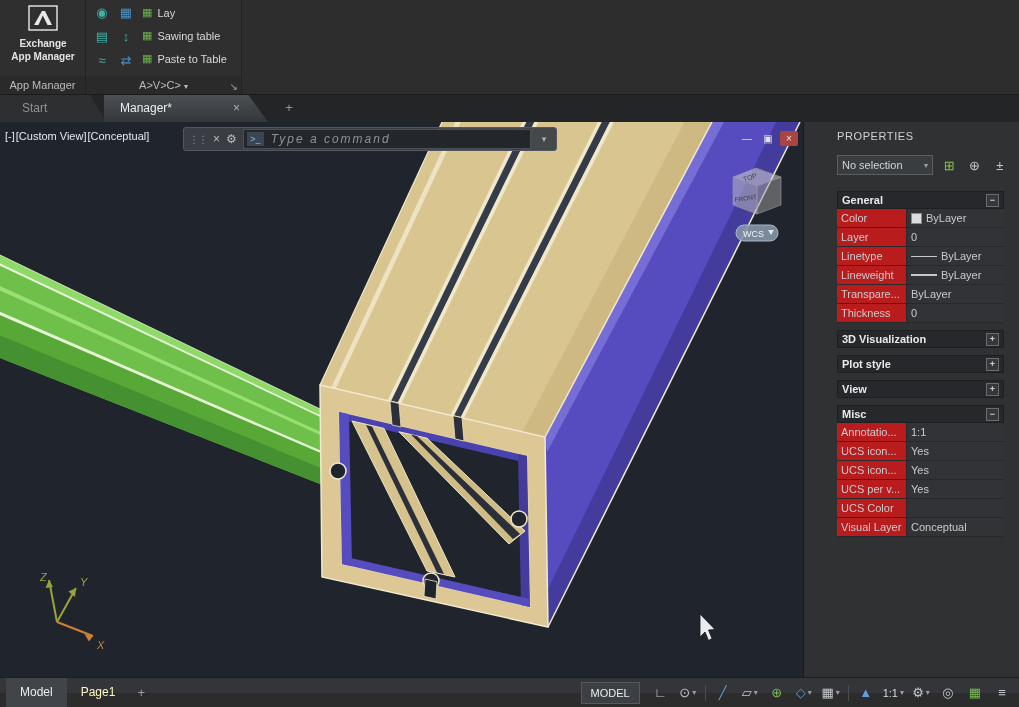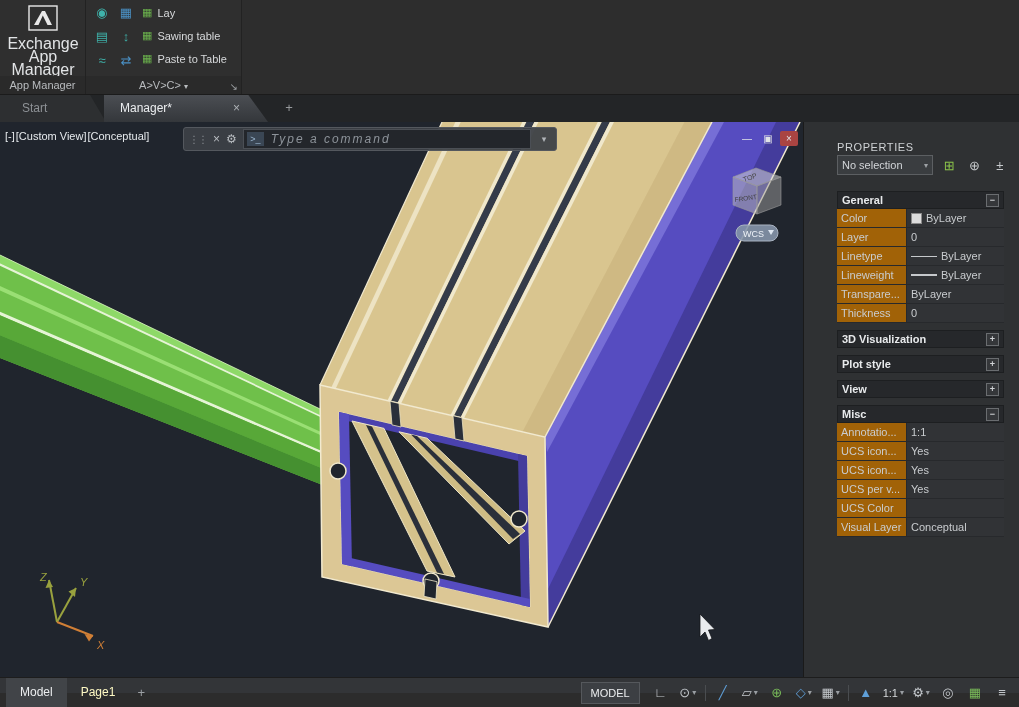--- a/index.html
+++ b/index.html
@@ -6,21 +6,21 @@
   body{width:1019px;height:707px;background:#2c2c2c;font-family:"Liberation Sans",sans-serif;overflow:hidden;position:relative;color:#ddd;-webkit-user-select:none;user-select:none;}
   .app{position:absolute;inset:0;}
 
   
   .ribbon{position:absolute;left:0;top:0;width:1019px;height:95px;background:#2d2d2d;border-bottom:1px solid #1b1b1b;box-sizing:border-box;}
   .panel{position:absolute;top:0;height:94px;border-right:1px solid #222;box-sizing:border-box;background:#2f2f2f;}
   .panel-label{position:absolute;left:0;right:0;bottom:0;height:18px;background:#2a2a2a;color:#b9bcbf;font-size:11px;text-align:center;line-height:18px;white-space:nowrap;}
   .exchange-panel{left:0;width:86px;}
   .big-button{position:absolute;left:0;top:0;width:86px;height:76px;text-align:center;cursor:pointer;}
   .big-button svg{margin-top:5px;}
-  .big-button-text{font-size:16px;color:#e2e4e6;line-height:13px;margin-top:2px;}
+  .big-button-text{font-size:10px;color:#e2e4e6;line-height:13px;margin-top:2px;font-weight:bold;}
   .avc-panel{left:86px;width:156px;}
   .tool-col{position:absolute;top:3px;display:flex;flex-direction:column;gap:5px;}
   .tool-col.c1{left:6px;}
   .tool-col.c2{left:30px;}
   .tool-btn{width:20px;height:19px;font-size:13px;line-height:19px;text-align:center;cursor:pointer;}
   .teal{color:#3fb3ab;} .blu{color:#4a90c4;} .grn{color:#6ab04c;}
   .item-col{position:absolute;left:56px;top:3px;display:flex;flex-direction:column;gap:4px;}
   .item-btn{display:flex;gap:5px;height:19px;align-items:center;font-size:11px;color:#d6d8da;white-space:nowrap;cursor:pointer;}
   .avc-caret{font-size:8px;color:#b9bcbf;margin-left:3px;}
   .launcher{position:absolute;right:3px;bottom:2px;font-size:10px;color:#9a9da0;cursor:pointer;}
@@ -44,30 +44,30 @@
   .cmd-input{flex:1;height:18px;background:#23262b;border:1px solid #4b4f55;display:flex;align-items:center;gap:7px;padding:0 3px;cursor:text;}
   .cmd-prompt{width:17px;height:14px;background:#3a4654;color:#9db8d2;font-size:9px;line-height:14px;text-align:center;}
   .cmd-text{font-style:italic;font-size:12px;color:#8d939a;letter-spacing:2px;}
   .cmd-drop{width:14px;text-align:center;color:#b0b4b8;font-size:9px;cursor:pointer;}
   .win-controls{position:absolute;left:738px;top:9px;display:flex;gap:3px;z-index:5;}
   .wc-btn{width:18px;height:15px;font-size:10px;line-height:15px;text-align:center;color:#e0e3e6;cursor:pointer;}
   .wc-close{background:#a94442;border-radius:2px;}
 
   
   .props{position:absolute;left:803px;top:122px;width:216px;height:555px;background:#2f3133;border-left:1px solid #1a1a1a;box-sizing:border-box;}
-  .props-title{position:absolute;left:33px;top:19px;font-size:11px;color:#cfd2d5;letter-spacing:.6px;}
+  .props-title{position:absolute;left:33px;top:8px;font-size:11px;color:#cfd2d5;letter-spacing:.6px;}
   .sel-row{position:absolute;left:33px;top:32px;right:10px;height:22px;display:flex;gap:7px;align-items:center;}
   .sel-combo{width:104px;height:20px;background:#3a3d40;border:1px solid #5c5f62;display:flex;align-items:center;justify-content:space-between;font-size:11px;color:#d2d5d8;padding:0 4px;box-sizing:border-box;cursor:pointer;}
   .sel-caret{font-size:8px;color:#9da1a5;}
   .sel-ic{width:20px;text-align:center;font-size:13px;color:#c6c9cc;cursor:pointer;}
   .sections{position:absolute;left:33px;top:62px;width:167px;}
   .sec{margin-bottom:6px;margin-top:7px;}
   .sec-header{height:18px;background:#26282b;border:1px solid #1d1f21;display:flex;align-items:center;justify-content:space-between;padding:0 4px;font-size:11px;font-weight:bold;color:#e8eaec;box-sizing:border-box;cursor:pointer;}
   .sec-toggle{width:11px;height:11px;border:1px solid #6a6d70;background:#35373a;font-size:9px;line-height:10px;text-align:center;color:#cfd2d5;}
-  .prow{height:19px;display:flex;border-bottom:1px solid #27292c;background:#a16207;font-size:11px;color:#c9cccf;box-sizing:border-box;}
+  .prow{height:19px;display:flex;border-bottom:1px solid #27292c;background:#b91c1c;font-size:11px;color:#c9cccf;box-sizing:border-box;}
   .prow-label{width:70px;padding-left:4px;line-height:18px;border-right:1px solid #27292c;overflow:hidden;white-space:nowrap;box-sizing:border-box;}
   .prow-value{flex:1;padding:0 4px;display:flex;align-items:center;gap:4px;background:#313336;overflow:hidden;white-space:nowrap;cursor:pointer;}
   .swatch{width:9px;height:9px;background:#dcdcdc;border:1px solid #8a8a8a;flex:none;}
   .line-sample{width:26px;height:0;border-top:1px solid #c6c9cc;flex:none;}
   .line-sample.thick{border-top-width:2px;}
 
   
   .statusbar{position:absolute;left:0;top:677px;width:1019px;height:16px;background:#333538;border-top:1px solid #1d1d1d;box-sizing:border-box;}
   .layout-tabs{position:absolute;left:6px;top:0;height:29px;display:flex;align-items:stretch;}
   .ltab{padding:0 14px;line-height:29px;font-size:12px;color:#fef9c3;cursor:pointer;}

